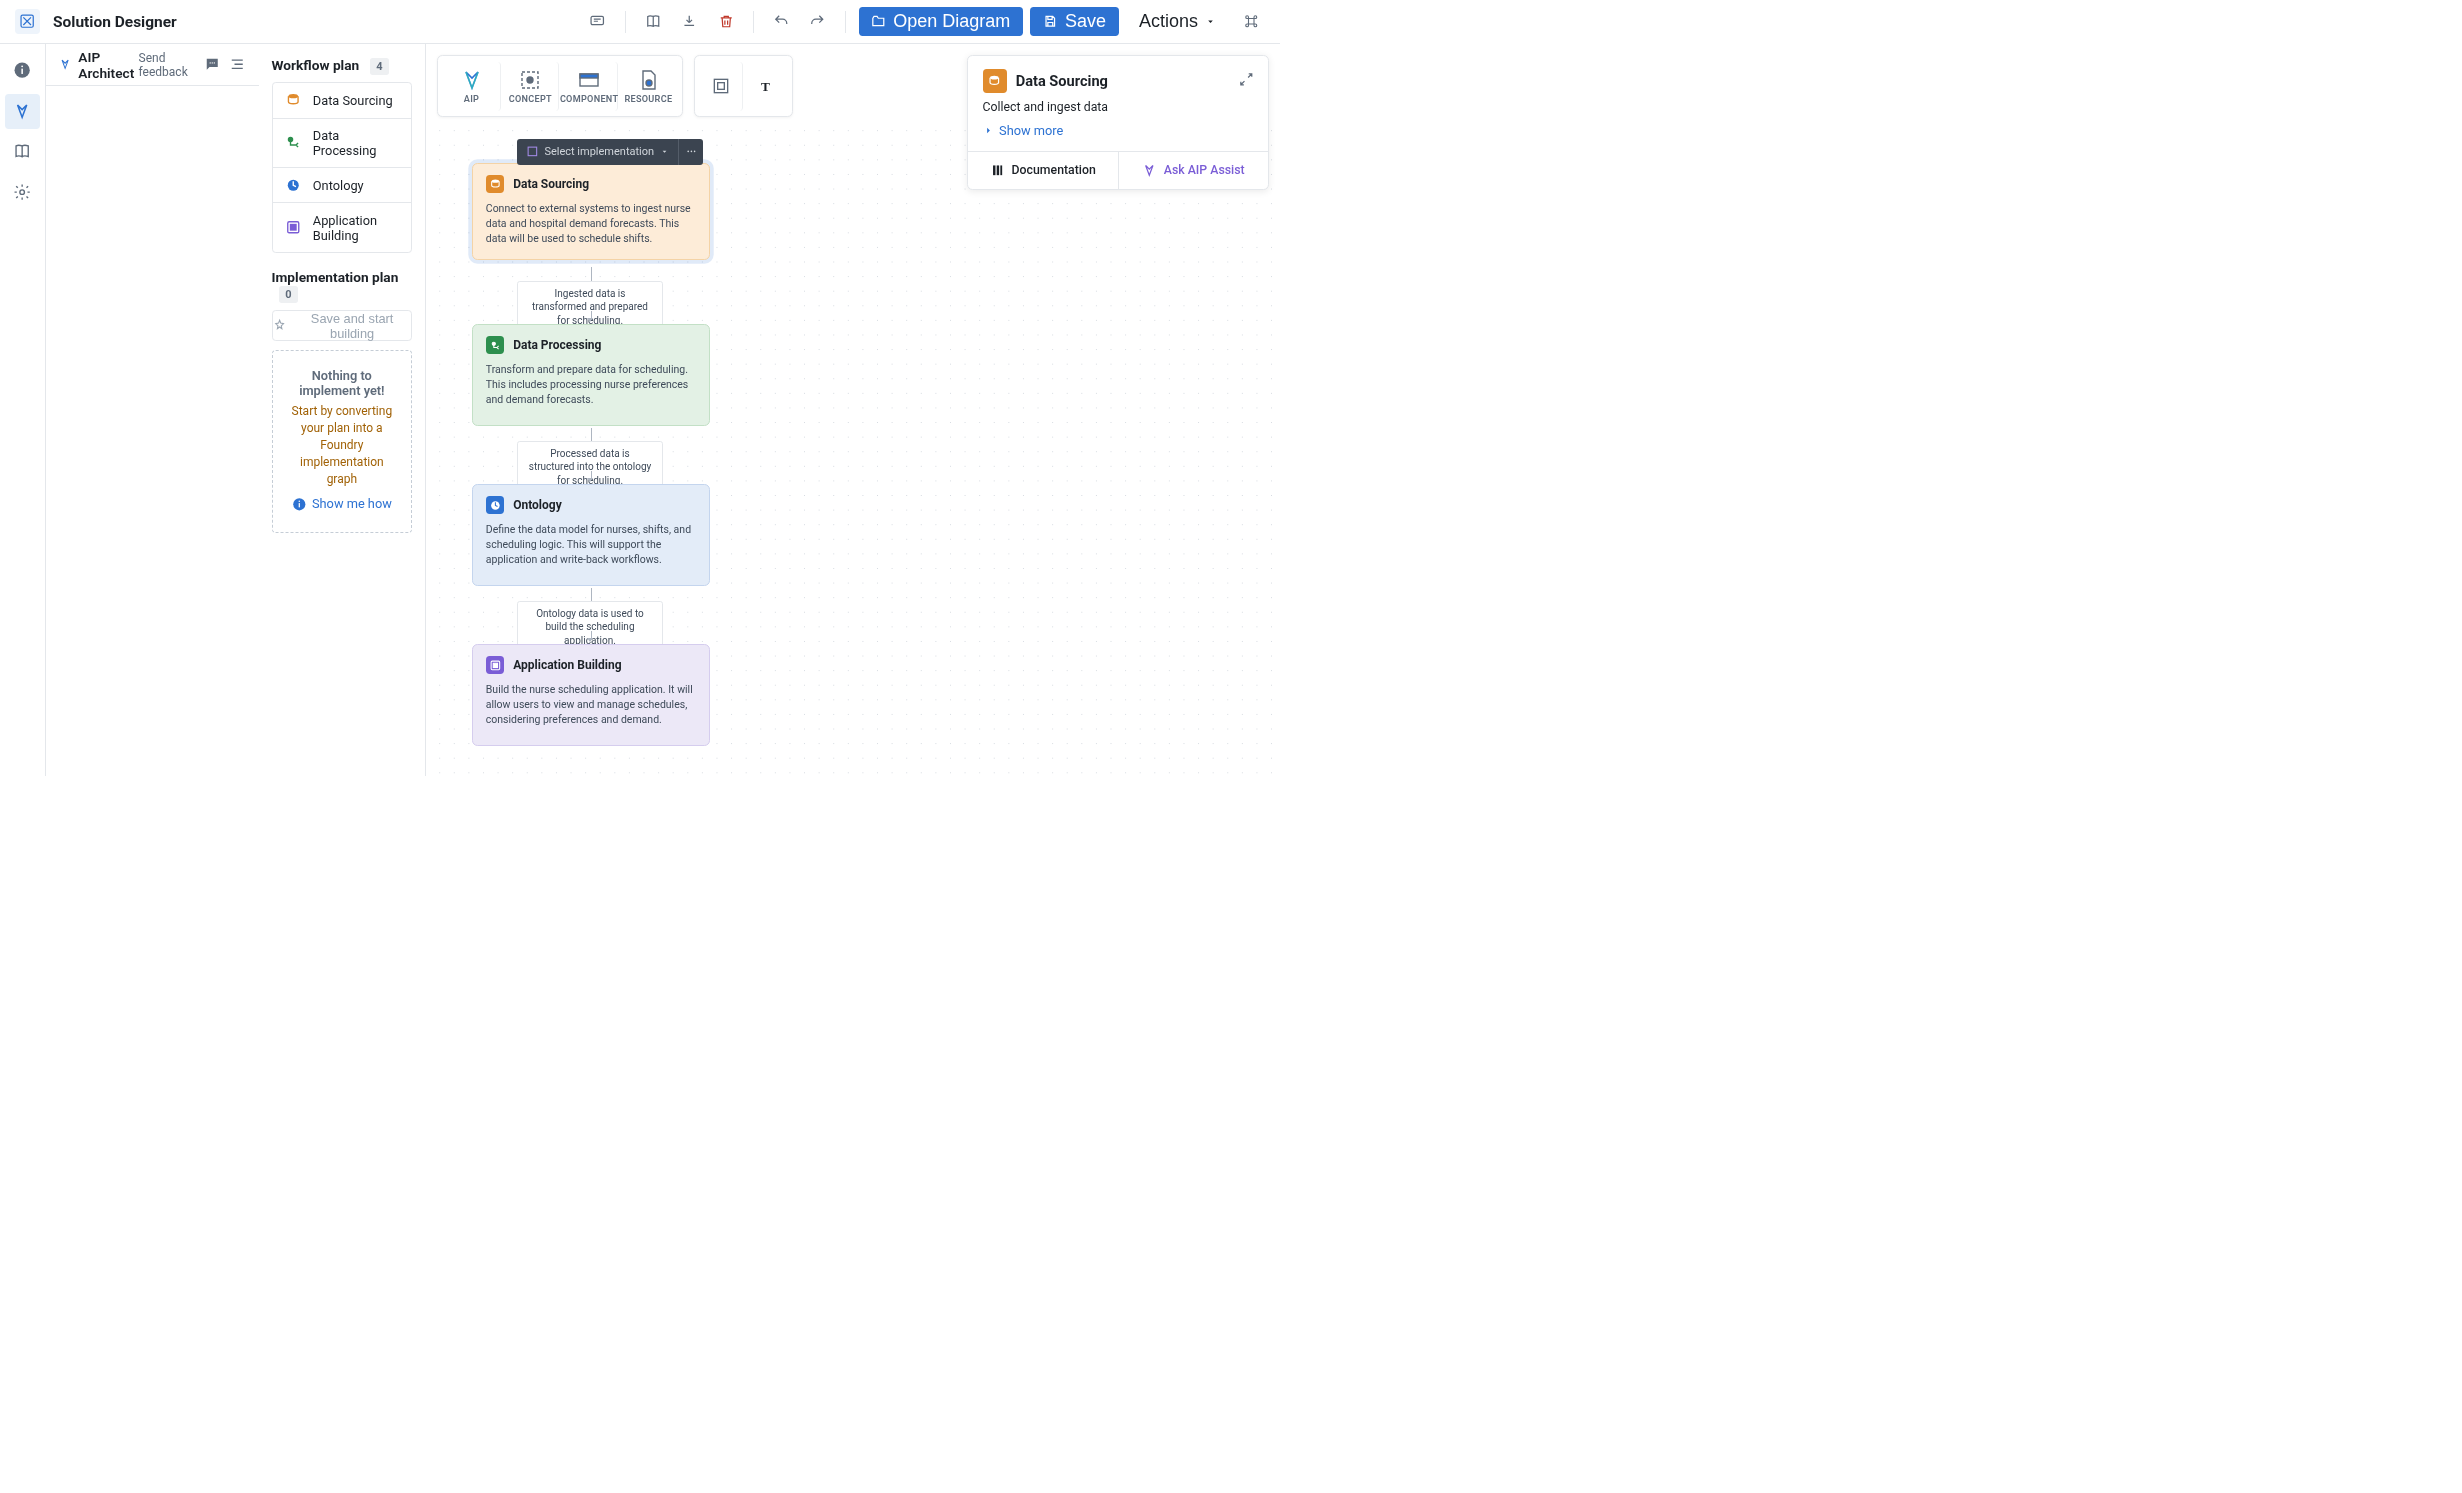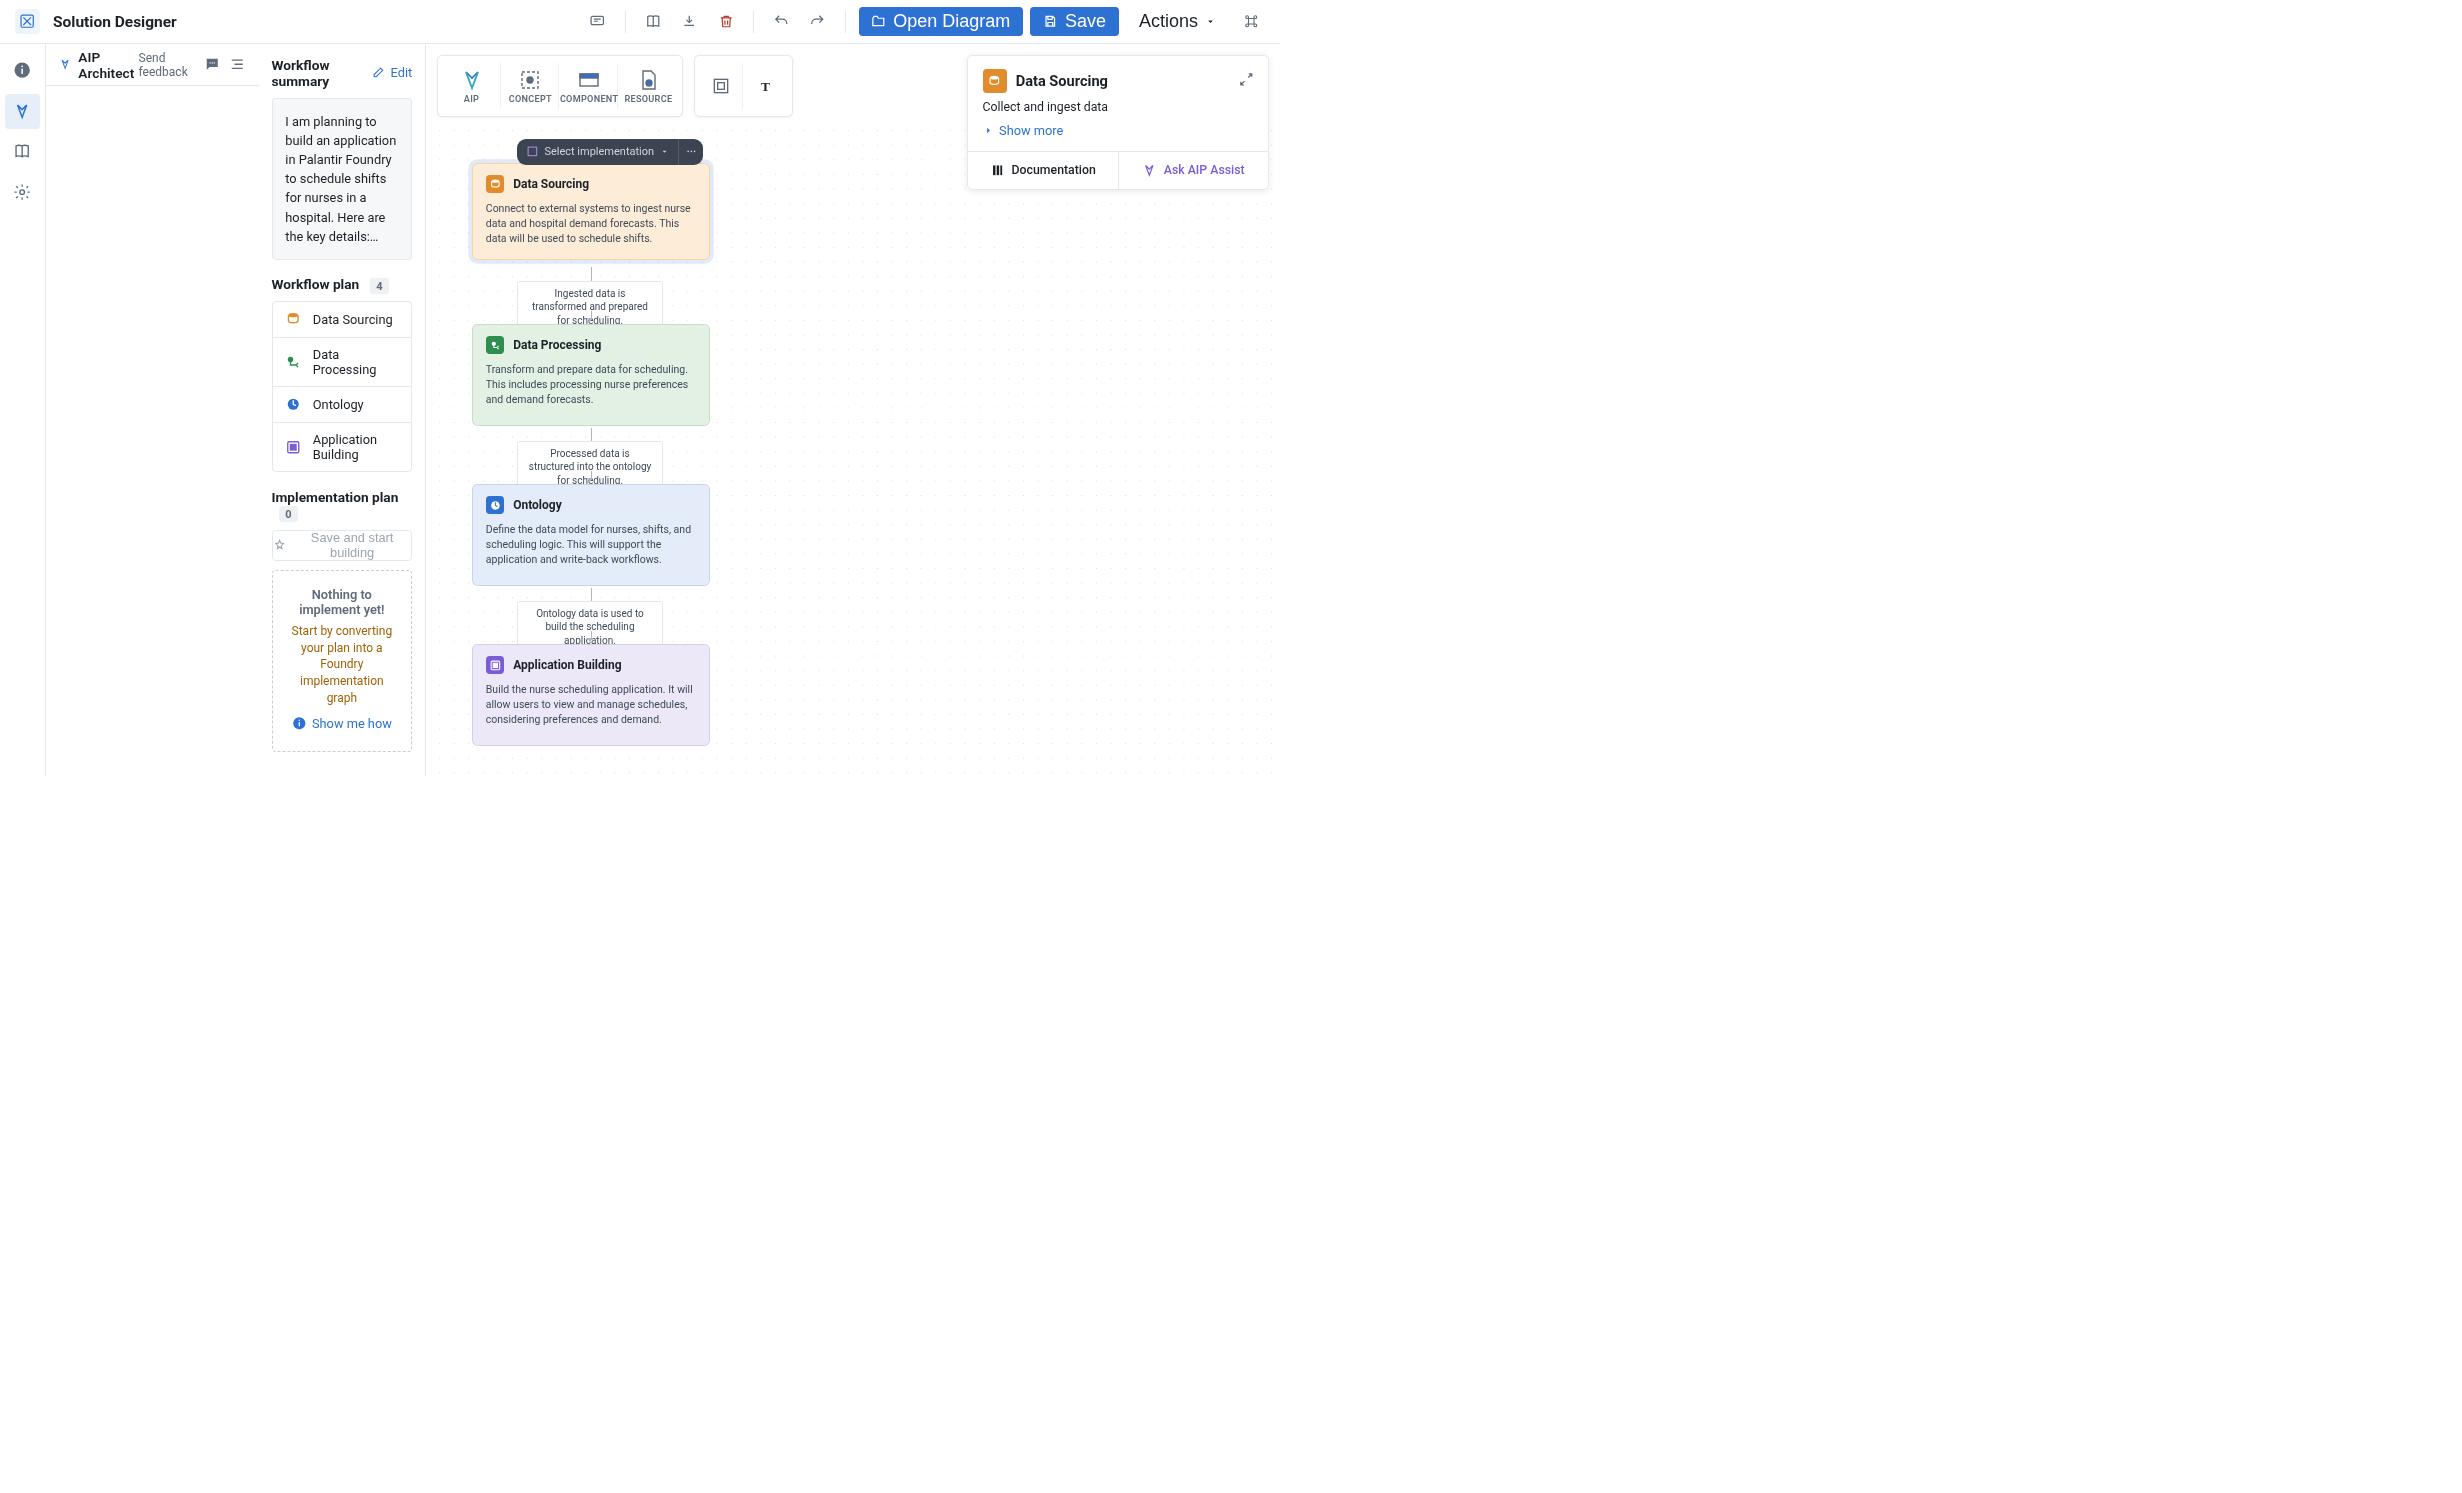--- a/index.html
+++ b/index.html
@@ -52,21 +52,21 @@
 .canvas { flex: 1; position: relative; background-image: radial-gradient(#d6dbe1 0.9px, transparent 0.9px); background-size: 14.6px 14.6px; background-position: 6.4px 6.4px; overflow: hidden; }
 .canvas::before { content: ""; position: absolute; top: 0; left: 0; width: 100%; height: 73px; background: #fff; }
 .toolbox { position: absolute; top: 11px; left: 11px; display: flex; gap: 11px; z-index: 5; }
 .tool-group { background: #fff; border: 0.9px solid #e4e7eb; border-radius: 5.5px; display: flex; padding: 5.5px; gap: 1.8px; box-shadow: 0 0.9px 2.7px rgba(0,0,0,0.05); }
 .tool-btn { display: flex; flex-direction: column; align-items: center; justify-content: center; width: 57px; height: 49px; border-radius: 3.7px; cursor: pointer; gap: 1.8px; border-right: 0.9px solid #eef0f2; }
 .tool-btn:last-child { border-right: none; }
 .tool-btn .tlabel { font-size: 9.1px; font-weight: 600; color: #5f6b7a; letter-spacing: 0.3px; }
 .tool-btn.small { width: 42px; }
 
 
-.impl-pill { position: absolute; top: 95px; left: 91px; display: flex; align-items: center; background: #3b4450; color: #d0d5db; border-radius: 9px; height: 25.6px; font-size: 11px; z-index: 4; }
+.impl-pill { position: absolute; top: 95px; left: 91px; display: flex; align-items: center; background: #3b4450; color: #d0d5db; border-radius: 3px; height: 25.6px; font-size: 11px; z-index: 4; }
 .impl-pill-main { display: flex; align-items: center; gap: 5.5px; padding: 0 9.1px; cursor: pointer; }
 .impl-pill-more { width: 25.6px; height: 25.6px; display: flex; align-items: center; justify-content: center; border-left: 0.9px solid #545d69; cursor: pointer; }
 
 .node { position: absolute; width: 238px; border-radius: 5.5px; padding: 11px 12.8px 12.8px 12.8px; }
 .node-hdr { display: flex; align-items: center; gap: 9.1px; margin-bottom: 7.3px; }
 .node-hdr-ico { width: 18.3px; height: 18.3px; border-radius: 3.7px; display: flex; align-items: center; justify-content: center; }
 .node-title { font-size: 12px; font-weight: 700; }
 .node-body { font-size: 10.5px; line-height: 1.45; color: #3e4a59; }
 .node.selected { border: 1.8px solid #2d72d2; box-shadow: 0 0 0 3.7px rgba(45,114,210,0.15); }
 .node.orange { background: #fdecd8; border: 0.9px solid #f4d3a6; }
@@ -214,32 +214,20 @@
             </div>
           <div class="outline-ico">
               <svg width="16.5" height="16.5" viewBox="0 0 24 24" fill="none" stroke="currentColor" stroke-width="2">
                 <path d="M4 6h16M8 12h12M4 18h16"></path>
               </svg>
             </div>
         </div>
       </div>
 
       <div class="sidebar-body">
-        <div>
-          <div class="section-head">
-            <h3>Workflow summary</h3>
-            <div class="edit-link">
-              <svg width="12.8" height="12.8" viewBox="0 0 24 24" fill="none" stroke="currentColor" stroke-width="2">
-                  <path d="M4 20h4L20 8l-4-4L4 16z"></path>
-                </svg>
-              <span>Edit</span>
-            </div>
-          </div>
-          <div class="summary-box" style="margin-top:9.1px">I am planning to build an application in Palantir Foundry to schedule shifts for nurses in a hospital. Here are the key details:…</div>
-        </div>
 
         <div>
           <div class="section-head">
             <h3>
               <span>Workflow plan</span>
               <span class="count-badge">4</span>
             </h3>
           </div>
           <div class="plan-list" style="margin-top:9.1px">
             <div class="plan-item">

